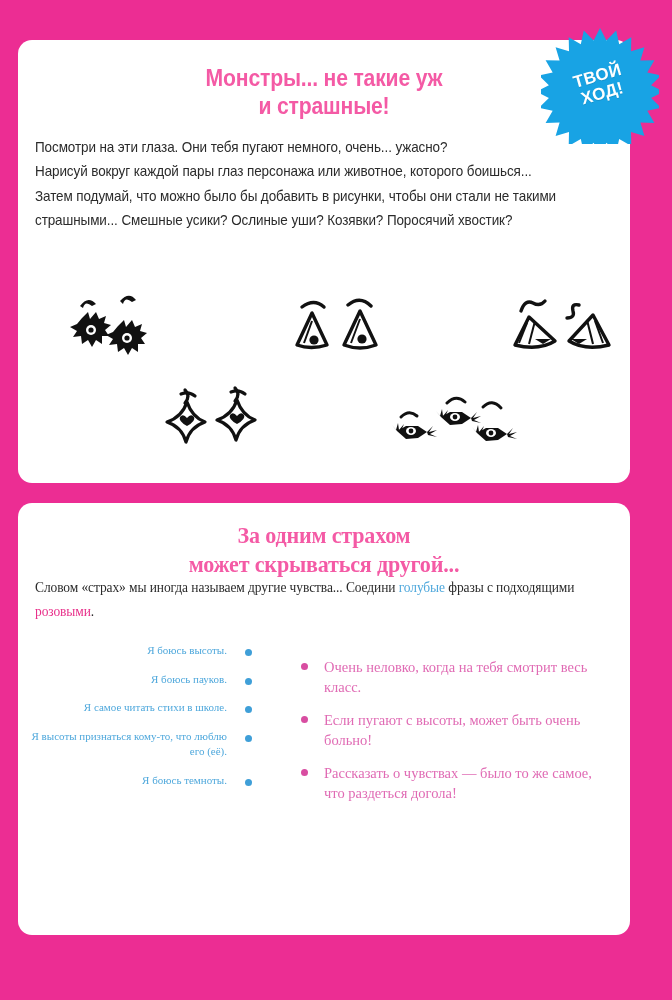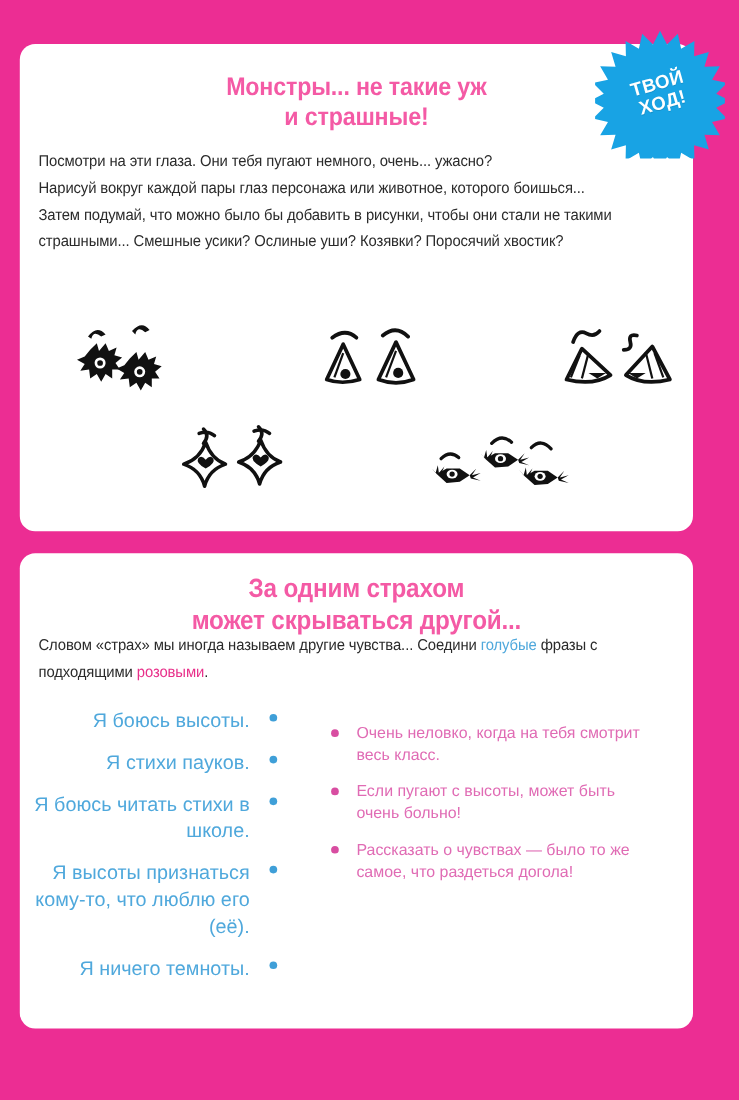--- a/index.html
+++ b/index.html
@@ -32,20 +32,21 @@
     left: 18px;
     top: 40px;
     width: 612px;
     height: 443px;
   }
   #card-fears {
     left: 18px;
     top: 503px;
     width: 612px;
     height: 432px;
+    font-family: Liberation Serif, serif;
   }
 
   
   .card-title {
     text-align: center;
     color: #f45aa5;
     font-weight: bold;
     font-size: 23px;
     line-height: 1.22;
     letter-spacing: -0.2px;
@@ -136,21 +137,21 @@
   #blue-column {
     position: absolute;
     left: 0;
     top: 0;
     width: 215px;
   }
   .blue-item {
     position: relative;
     text-align: right;
     color: #4fa8dc;
-    font-size: 18px;
+    font-size: 11px;
     line-height: 1.34;
     margin-bottom: 14px;
     padding-right: 6px;
   }
   .blue-dot {
     position: absolute;
     right: -19px;
     top: 6px;
     width: 7px;
     height: 7px;
@@ -324,33 +325,33 @@
     </div>
 
     <div id="match-area">
 
       <div id="blue-column">
         <div class="blue-item">
           <span>Я боюсь высоты.</span>
           <span class="blue-dot"></span>
         </div>
         <div class="blue-item">
-          <span>Я стихи пауков.</span>
-          <span class="blue-dot"></span>
-        </div>
-        <div class="blue-item">
-          <span>Я боюсь читать стихи в школе.</span>
+          <span>Я боюсь пауков.</span>
+          <span class="blue-dot"></span>
+        </div>
+        <div class="blue-item">
+          <span>Я самое читать стихи в школе.</span>
           <span class="blue-dot"></span>
         </div>
         <div class="blue-item">
           <span>Я высоты признаться кому-то, что люблю его (её).</span>
           <span class="blue-dot"></span>
         </div>
         <div class="blue-item">
-          <span>Я ничего темноты.</span>
+          <span>Я боюсь темноты.</span>
           <span class="blue-dot"></span>
         </div>
       </div>
 
       <div id="pink-column">
         <div class="pink-item">
           <span class="pink-dot"></span>
           <span>Очень неловко, когда на тебя смотрит весь класс.</span>
         </div>
         <div class="pink-item">

